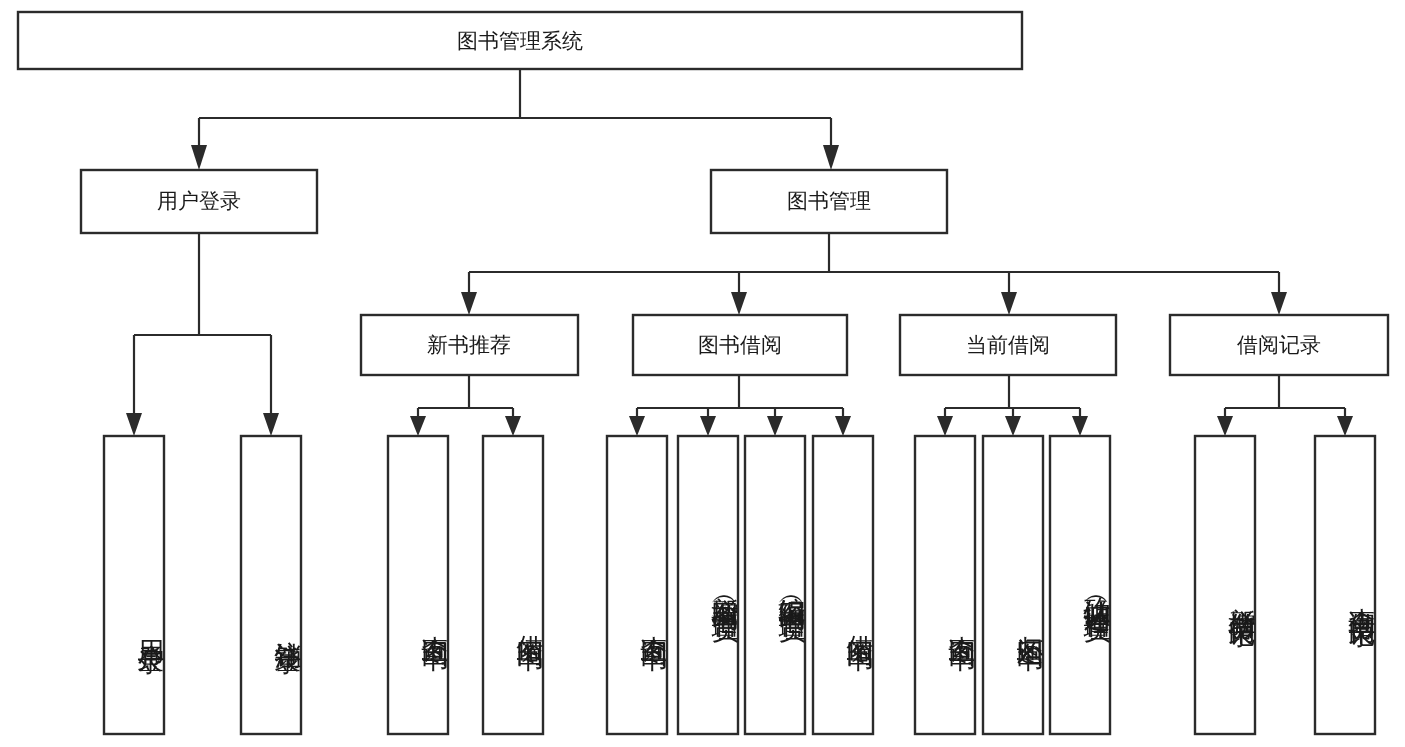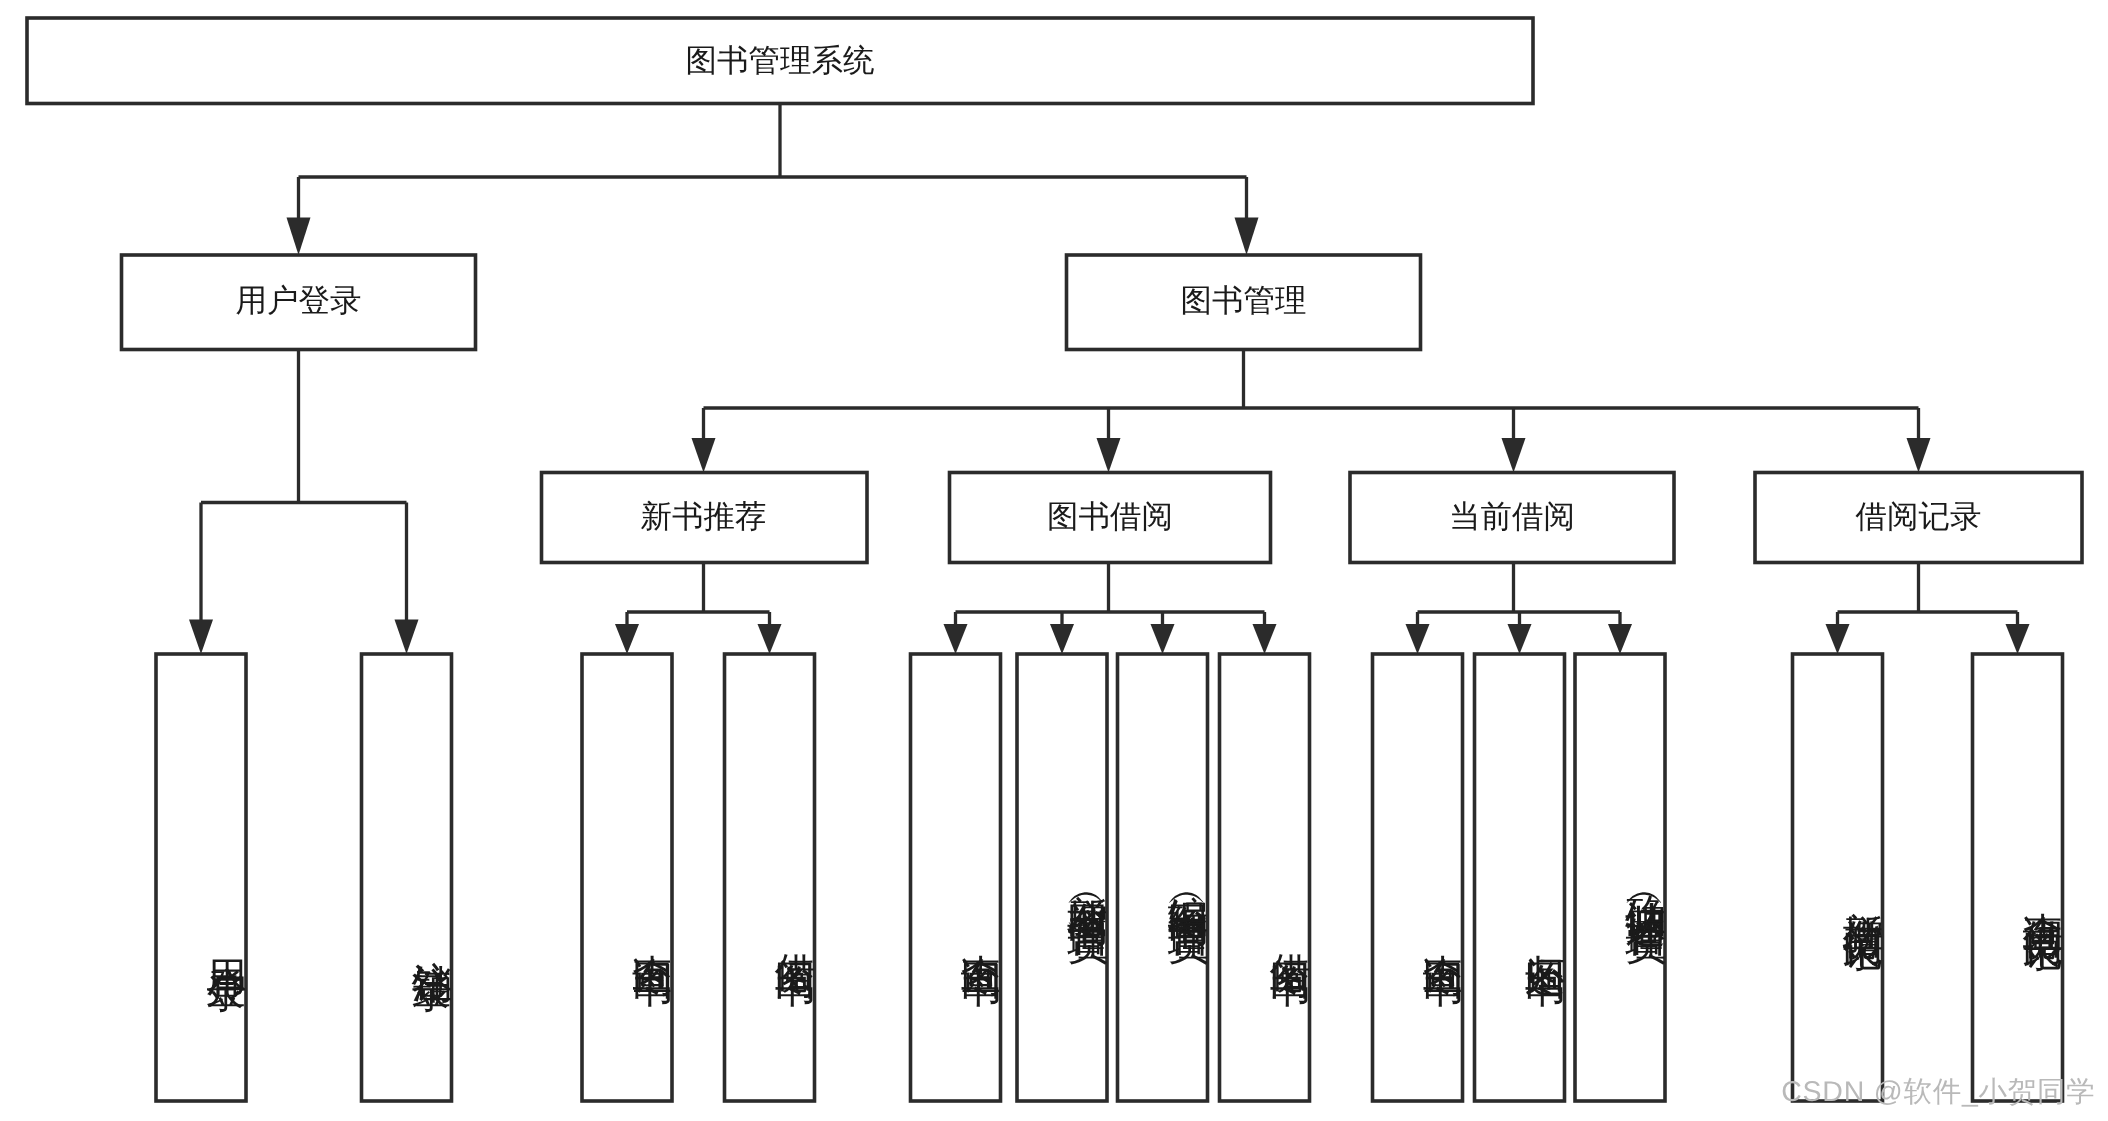--- a/index.html
+++ b/index.html
@@ -210,14 +210,13 @@
   <div class="node-label-v" style="left:607px; top:505px; width:60px; height:229px;">查询图书</div>
   <div class="node-label-v" style="left:678px; top:443px; width:60px; height:291px;">新增图书（管理员）</div>
   <div class="node-label-v" style="left:745px; top:443px; width:60px; height:291px;">编辑图书（管理员）</div>
   <div class="node-label-v" style="left:813px; top:505px; width:60px; height:229px;">借阅图书</div>
   <div class="node-label-v" style="left:915px; top:505px; width:60px; height:229px;">查询图书</div>
   <div class="node-label-v" style="left:983px; top:505px; width:60px; height:229px;">归还图书</div>
   <div class="node-label-v" style="left:1050px; top:443px; width:60px; height:291px;">确认归还（管理员）</div>
   <div class="node-label-v" style="left:1195px; top:455px; width:60px; height:279px;">新增借阅记录</div>
   <div class="node-label-v" style="left:1315px; top:455px; width:60px; height:279px;">查询借阅记录</div>
 
-  <div class="watermark">CSDN @软件_小贺同学</div>
 </div>
 
 </body></html>

